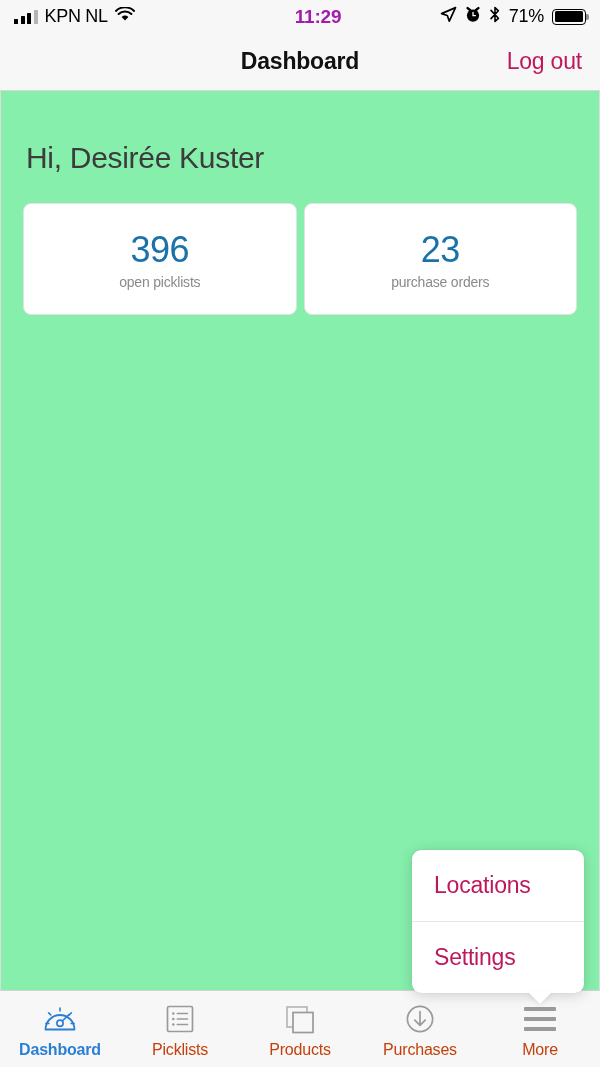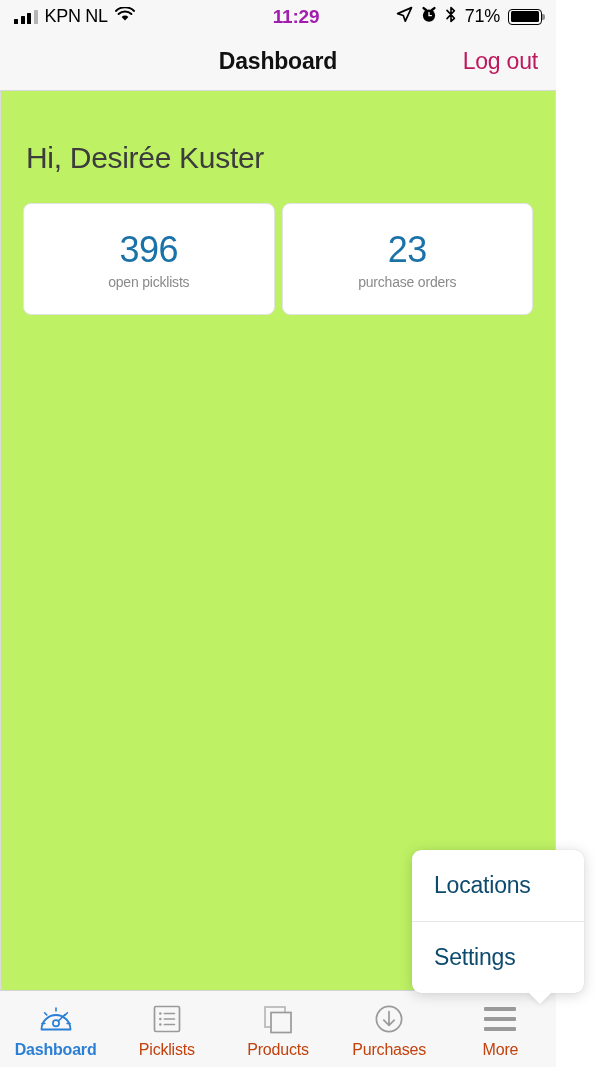--- a/index.html
+++ b/index.html
@@ -4,21 +4,21 @@
 <style>
   * { margin:0; padding:0; box-sizing:border-box; }
   html, body {
     width:600px; height:1067px;
     font-family:"Liberation Sans", sans-serif;
     background:#ffffff;
     overflow:hidden;
   }
   .phone {
     position:relative;
-    width:556px; height:1067px;
+    width:600px; height:1067px;
     display:flex; flex-direction:column;
     background:#ffffff;
   }
 
   
   .statusbar {
     height:33px;
     background:#f7f7f7;
     display:flex; align-items:center;
     padding:0 14px;
@@ -67,21 +67,21 @@
   .nav-title { font-size:23px; font-weight:bold; color:#111; letter-spacing:-0.2px; }
   .nav-action {
     position:absolute; right:18px;
     font-size:23px; color:#be185d; letter-spacing:-0.2px;
     cursor:pointer;
   }
 
   
   .content {
     flex:1 1 auto;
-    background:#bef264;
+    background:#86efac;
     border-left:1px solid #dcdcdc;
     border-right:1px solid #dcdcdc;
     position:relative;
     overflow:hidden;
   }
   .greeting {
     font-size:30px; color:#3c3c3c; font-weight:400;
     padding:50px 0 0 25px; letter-spacing:-0.3px;
   }
   .cards {
@@ -115,21 +115,21 @@
   .popover {
     position:absolute; left:412px; top:850px;
     width:172px;
     background:#fff;
     border-radius:9px;
     box-shadow:0 2px 14px rgba(0,0,0,0.17), 0 0 1px rgba(0,0,0,0.18);
     z-index:20;
   }
   .popover-item {
     padding:22px 0 22px 22px;
-    font-size:23px; color:#0c4a6e; letter-spacing:-0.2px;
+    font-size:23px; color:#be185d; letter-spacing:-0.2px;
     cursor:pointer;
   }
   .popover-item + .popover-item { border-top:1px solid #e6e6e6; }
   .popover-caret {
     position:absolute; left:116px; bottom:-11px;
     width:0; height:0;
     border-left:12px solid transparent;
     border-right:12px solid transparent;
     border-top:12px solid #fff;
     filter:drop-shadow(0 2px 2px rgba(0,0,0,0.07));

